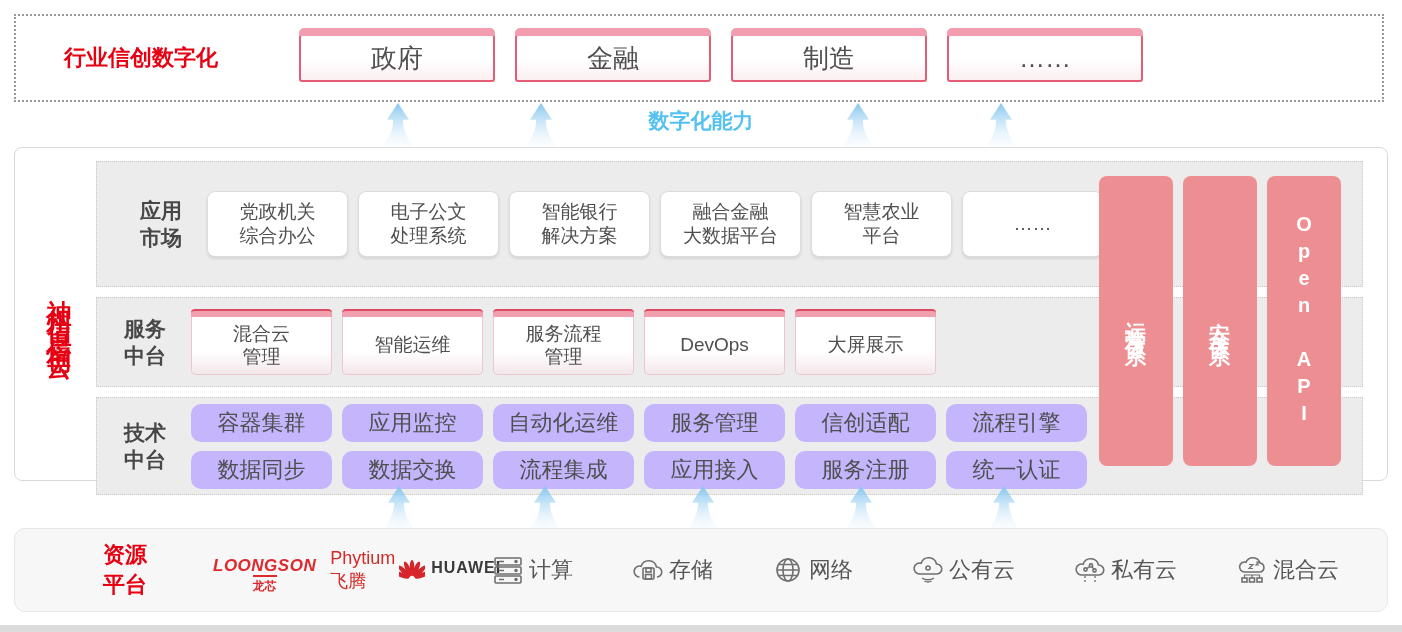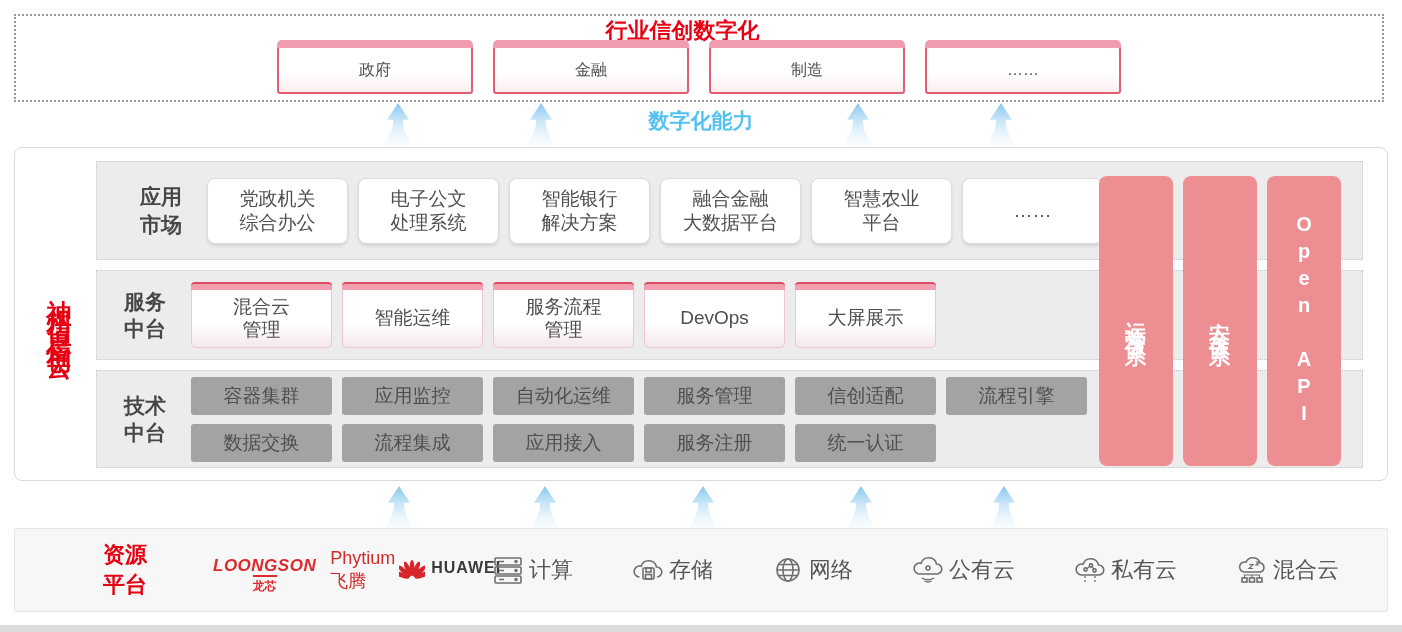--- a/index.html
+++ b/index.html
@@ -1,80 +1,80 @@
 <!DOCTYPE html>
 <html><head>
 <meta charset="utf-8">
 <style>
   html,body{margin:0;padding:0;background:#fff;}
   .stage{position:relative;width:1402px;height:632px;background:#fff;overflow:hidden;
          font-family:"Liberation Sans","DejaVu Sans",sans-serif;color:#4f4f4f;}
 
   
   .top-band{position:absolute;left:14px;top:14px;width:1370px;height:88px;
-            border:2px dotted #9a9a9a;box-sizing:border-box;display:flex;align-items:center;flex-direction:column;}
+            border:2px dotted #9a9a9a;box-sizing:border-box;display:flex;align-items:center;}
   .top-label{width:235px;padding-left:48px;font-size:22px;font-weight:bold;color:#e60012;flex:none;}
   .top-boxes{display:flex;gap:20px;}
   .top-box{position:relative;width:196px;height:48px;box-sizing:border-box;
            border:2px solid #e45d75;border-radius:3px;
            background:linear-gradient(#ffffff 55%,#fbeef1);
            display:flex;align-items:center;justify-content:center;
-           font-size:16px;color:#4f4f4f;white-space:pre-line;text-align:left;}
+           font-size:26px;color:#4f4f4f;white-space:pre-line;text-align:left;}
   .top-box::before{content:"";position:absolute;left:-2px;right:-2px;top:-8px;height:8px;
            background:#f29daf;border-radius:5px 5px 0 0;}
 
   
   .arrow-wrap{position:absolute;width:36px;height:44px;}
   .arrow-wrap svg{width:100%;height:100%;display:block;}
   .capability{position:absolute;top:107px;left:0;width:1402px;text-align:center;
               font-size:21px;font-weight:bold;color:#54c1f1;}
 
   
   .main-panel{position:absolute;left:14px;top:147px;width:1374px;height:334px;box-sizing:border-box;
               background:#fff;border:1px solid #d9d9d9;border-radius:8px;}
   .side-title-wrap{position:absolute;left:18px;top:0;height:100%;width:52px;
               display:flex;align-items:center;justify-content:center;}
   .side-title{writing-mode:vertical-rl;text-orientation:upright;
               font-size:25px;font-weight:bold;color:#e60012;letter-spacing:10px;line-height:1;}
   .rows{position:absolute;left:81px;top:13px;width:1267px;display:flex;flex-direction:column;gap:10px;}
   .row{background:#ececec;border:1px dotted #c8c8c8;box-sizing:border-box;
        display:flex;align-items:center;padding-left:10px;}
-  .row-app{height:99px;padding-left:26px;}
+  .row-app{height:126px;padding-left:26px;}
   .row-svc{height:90px;}
   .row-tech{height:98px;}
   .row-label{width:76px;flex:none;font-size:21px;font-weight:bold;color:#474747;
              white-space:pre-line;text-align:center;line-height:1.3;}
   .row-boxes{display:grid;grid-template-columns:repeat(6,141px);gap:10px;margin-left:8px;}
   .app-box{height:64px;background:#fff;border:1px solid #dcdcdc;border-radius:8px;
            box-shadow:0 2px 3px rgba(0,0,0,0.10);
            display:flex;align-items:center;justify-content:center;text-align:center;
            font-size:19px;color:#4f4f4f;white-space:pre-line;line-height:1.25;}
   .svc-box{position:relative;height:58px;margin-top:8px;box-sizing:border-box;
            background:linear-gradient(#ffffff 60%,#f3e7ea);
            border:1px solid #efc6d0;border-top:none;border-radius:0 0 5px 5px;
            display:flex;align-items:center;justify-content:center;text-align:center;
            font-size:19px;color:#4f4f4f;white-space:pre-line;line-height:1.2;}
   .svc-box::before{content:"";position:absolute;left:-1px;right:-1px;top:-8px;height:8px;
            background:#f0a0ae;border-top:2px solid #dd4a64;box-sizing:border-box;
            border-radius:4px 4px 0 0;}
   .row-tech .row-boxes{grid-template-rows:repeat(2,38px);row-gap:9px;}
-  .tech-box{background:#a3a3a3;border-radius:3px;display:flex;align-items:center;justify-content:center;
-           font-size:19px;color:#4f4f4f;}
+  .tech-box{background:#c4b5fd;border-radius:10px;display:flex;align-items:center;justify-content:center;
+           font-size:22px;color:#4f4f4f;}
   .pillar{position:absolute;top:28px;width:74px;height:290px;background:#ed8e93;border-radius:8px;
            color:#fff;display:flex;align-items:center;justify-content:center;
            writing-mode:vertical-rl;text-orientation:upright;
            font-size:21px;font-weight:bold;letter-spacing:8px;line-height:1;}
   .pillar.p1{left:1084px;}
   .pillar.p2{left:1168px;}
   .pillar.p3{left:1252px;}
   .pillar.latin{font-size:20px;letter-spacing:5px;}
 
   
   .bottom-panel{position:absolute;left:14px;top:528px;width:1374px;height:84px;box-sizing:border-box;
-           background:#f7f7f7;border:1px solid #e6e6e6;border-radius:2px;
+           background:#f7f7f7;border:1px solid #e6e6e6;border-radius:11px;
            display:flex;align-items:center;}
   .bottom-label{padding-left:88px;width:110px;flex:none;font-size:22px;font-weight:bold;color:#e60012;
            white-space:pre-line;line-height:1.35;}
   .logos{width:260px;flex:none;display:flex;align-items:center;gap:4px;}
   .logo-row{display:flex;align-items:flex-end;gap:14px;}
   .loongson{color:#dd2a2e;text-align:center;line-height:1;}
   .loongson-text{font-size:17px;font-weight:bold;font-style:italic;letter-spacing:0.5px;}
   .loongson-sub{font-size:12px;font-weight:bold;border-top:2px solid #dd2a2e;margin-top:1px;
            padding-top:3px;display:inline-block;}
   .phytium{color:#d42b28;font-weight:normal;font-size:18px;}
@@ -171,20 +171,21 @@
       <div class="row row-tech">
         <div class="row-label">技术
 中台</div>
         <div class="row-boxes">
             <div class="tech-box">容器集群</div>
             <div class="tech-box">应用监控</div>
             <div class="tech-box">自动化运维</div>
             <div class="tech-box">服务管理</div>
             <div class="tech-box">信创适配</div>
             <div class="tech-box">流程引擎</div>
+            <div class="tech-box">数据同步</div>
             <div class="tech-box">数据交换</div>
             <div class="tech-box">流程集成</div>
             <div class="tech-box">应用接入</div>
             <div class="tech-box">服务注册</div>
             <div class="tech-box">统一认证</div>
           </div>
       </div>
     </div>
     <div>
         <div class="pillar p1">运营体系</div>

